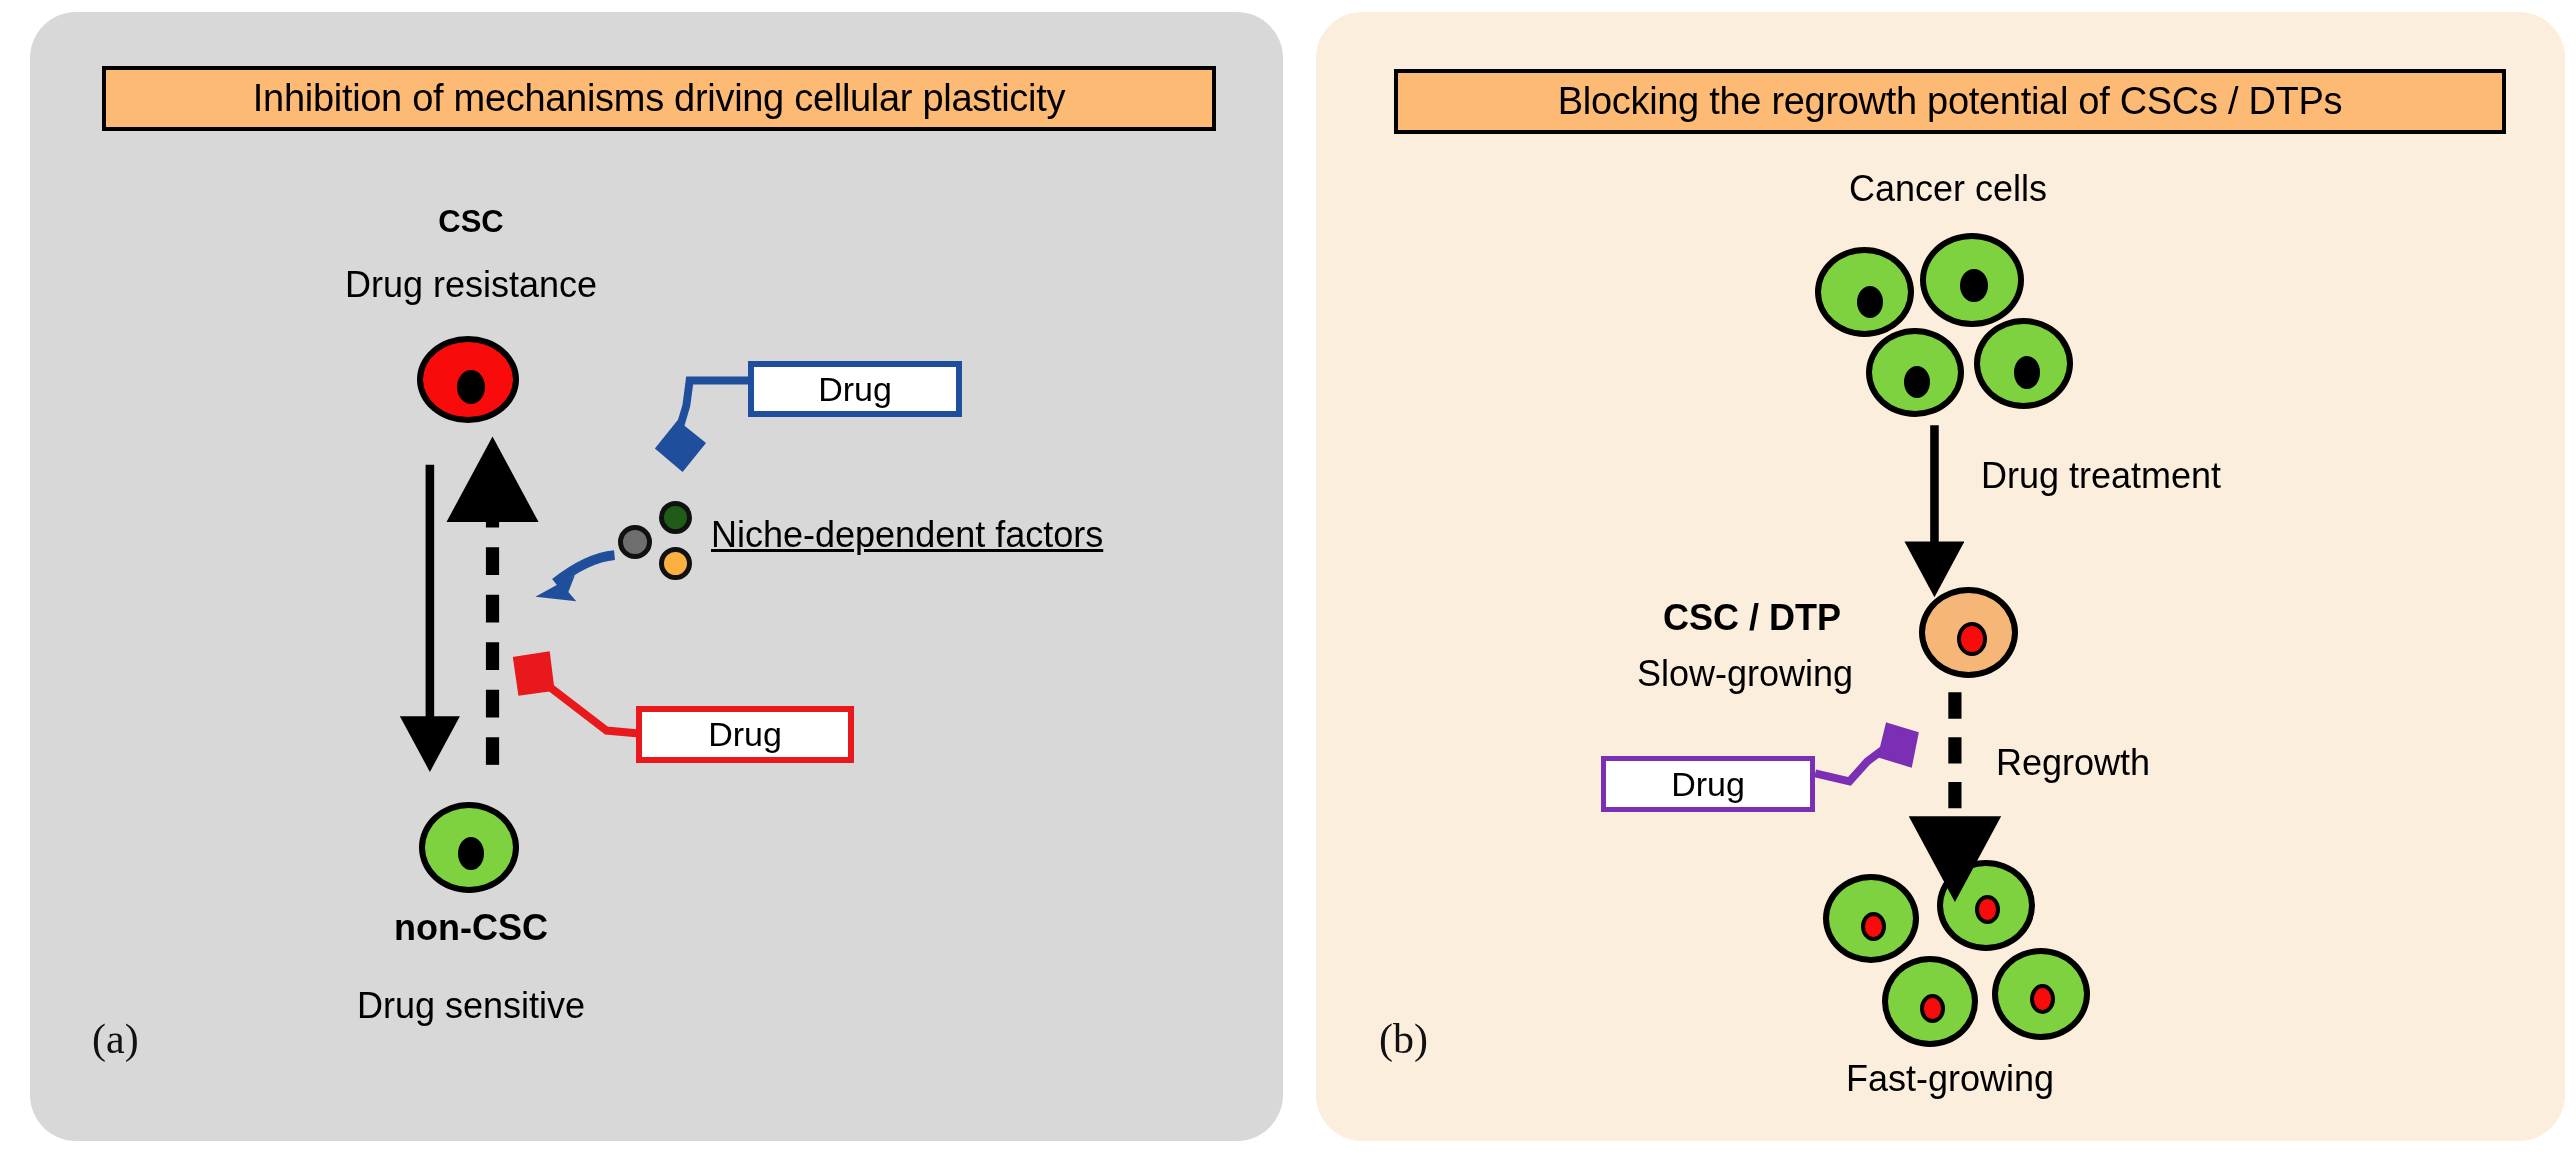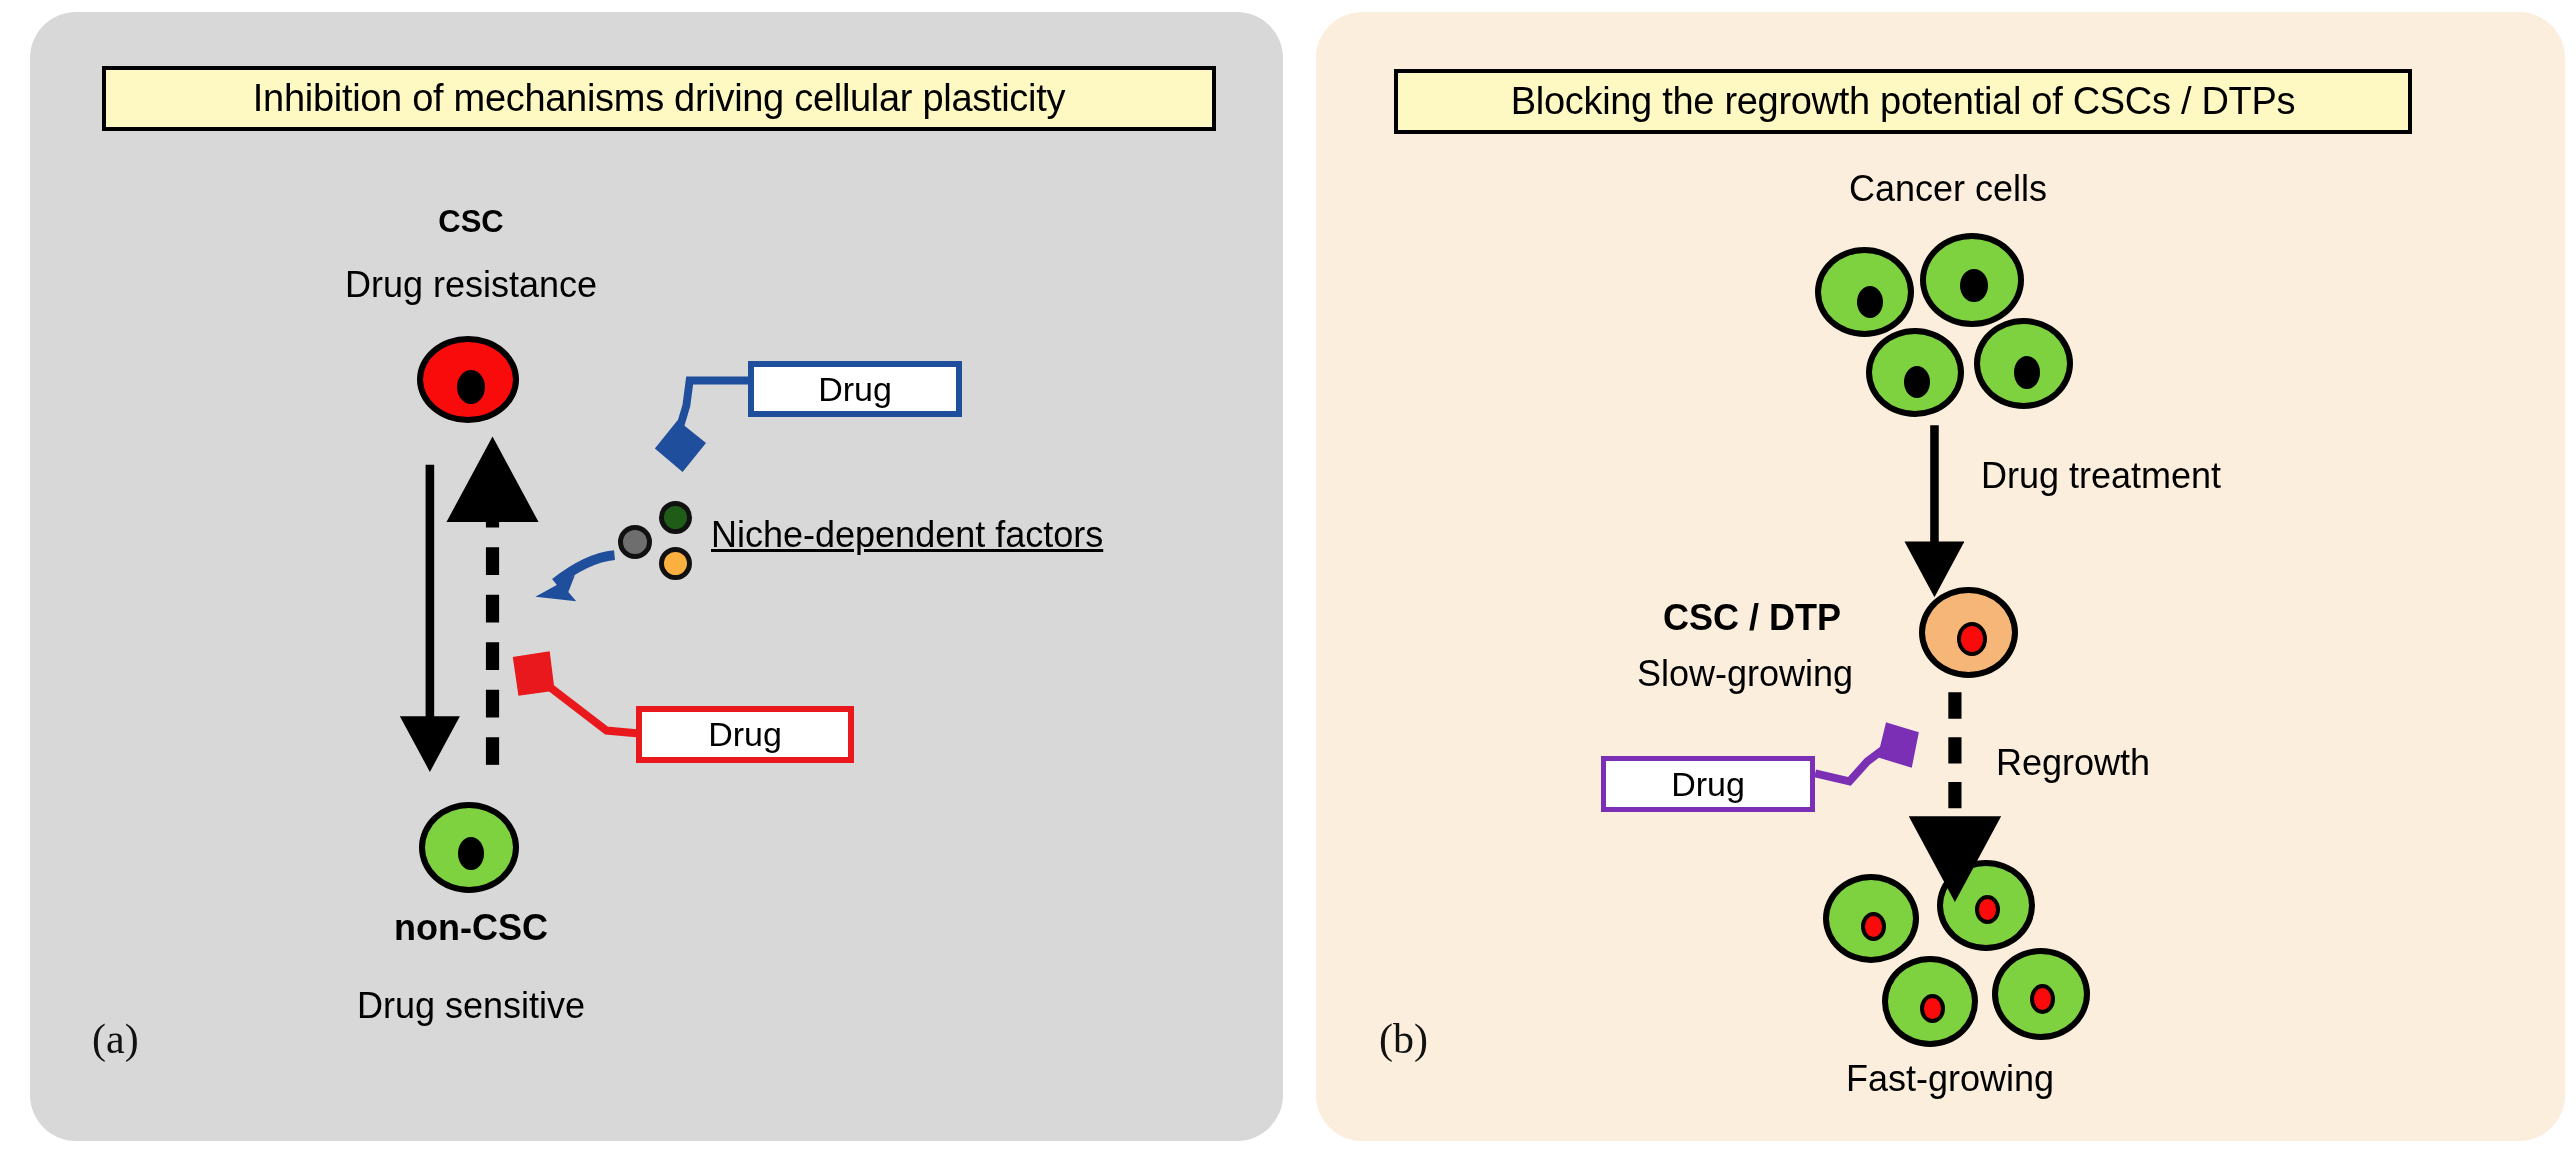--- a/index.html
+++ b/index.html
@@ -31,42 +31,42 @@
   #panel-b {
     left: 1316px;
     top: 12px;
     width: 1249px;
     height: 1129px;
     background: #fceedd;
   }
 
   .title-box {
     position: absolute;
-    background: #fef9c3;
+    background: #fdba74;
     border: 4.6px solid #000000;
     box-sizing: border-box;
     display: flex;
     align-items: center;
     justify-content: center;
     font-size: 38px;
     color: #000000;
     letter-spacing: -0.3px;
   }
 
   #title-a {
     left: 102px;
     top: 66px;
     width: 1114px;
     height: 65px;
   }
 
   #title-b {
     left: 1394px;
     top: 69px;
-    width: 1018px;
+    width: 1112px;
     height: 65px;
   }
 
   .panel-letter {
     position: absolute;
     font-family: "Liberation Serif", serif;
     font-size: 42px;
     color: #111111;
   }
   #letter-a { left: 92px; top: 1015px; }

